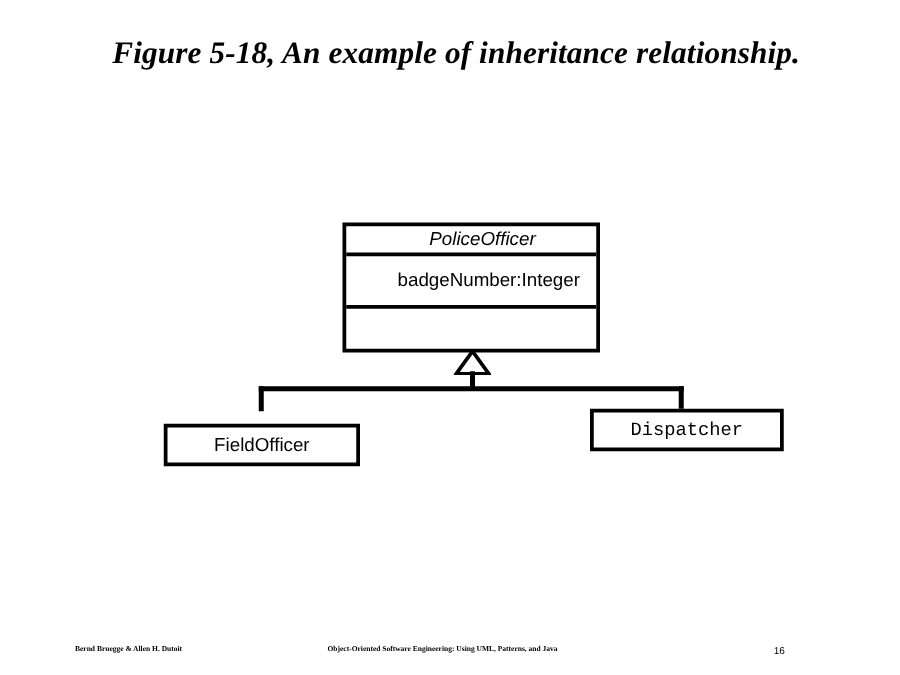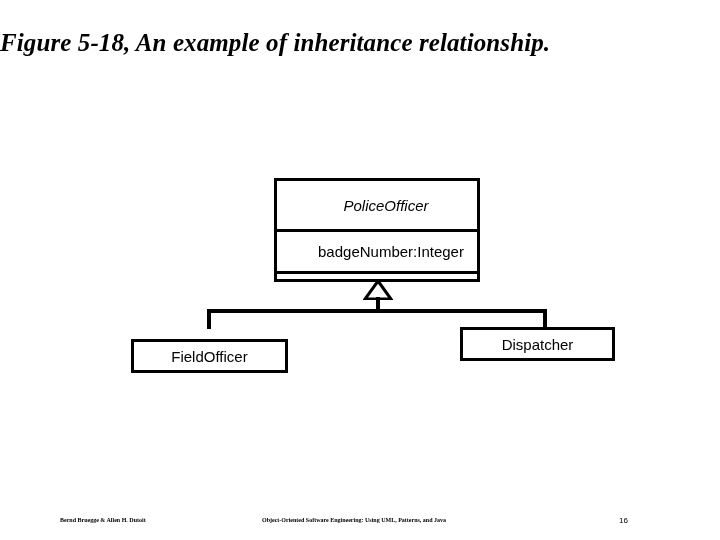--- a/index.html
+++ b/index.html
@@ -20,21 +20,21 @@
     height: 540px;
     background: #ffffff;
   }
 
   
   #figure-title {
     position: absolute;
     left: 0;
     top: 28px;
     width: 640px;
-    text-align: left;
+    text-align: right;
     font-family: "Liberation Serif", "DejaVu Serif", serif;
     font-weight: bold;
     font-style: italic;
     font-size: 25px;
     line-height: 30px;
     color: #000000;
     letter-spacing: 0.1px;
     white-space: nowrap;
   }
 
@@ -63,44 +63,45 @@
   }
 
   
   #police-officer-box {
     left: 274px;
     top: 178px;
     width: 206px;
     height: 104px;
   }
   #police-officer-name {
-    height: 48px;
+    height: 21px;
     font-style: italic;
     margin-left: 18px;
   }
   #police-officer-attributes {
     height: 42px;
     padding-left: 28px;
   }
   #police-officer-operations {
     height: 20px;
   }
 
   
   #field-officer-box {
     left: 131px;
     top: 339px;
     width: 157px;
     height: 34px;
   }
   #dispatcher-box {
-    left: 460px;
+    left: 472px;
     top: 327px;
     width: 155px;
     height: 34px;
+    font-family: Liberation Mono, monospace;
   }
   .subclass-name {
     height: 100%;
   }
 
   
   #generalization-arrow {
     position: absolute;
     left: 363px;
     top: 280px;

